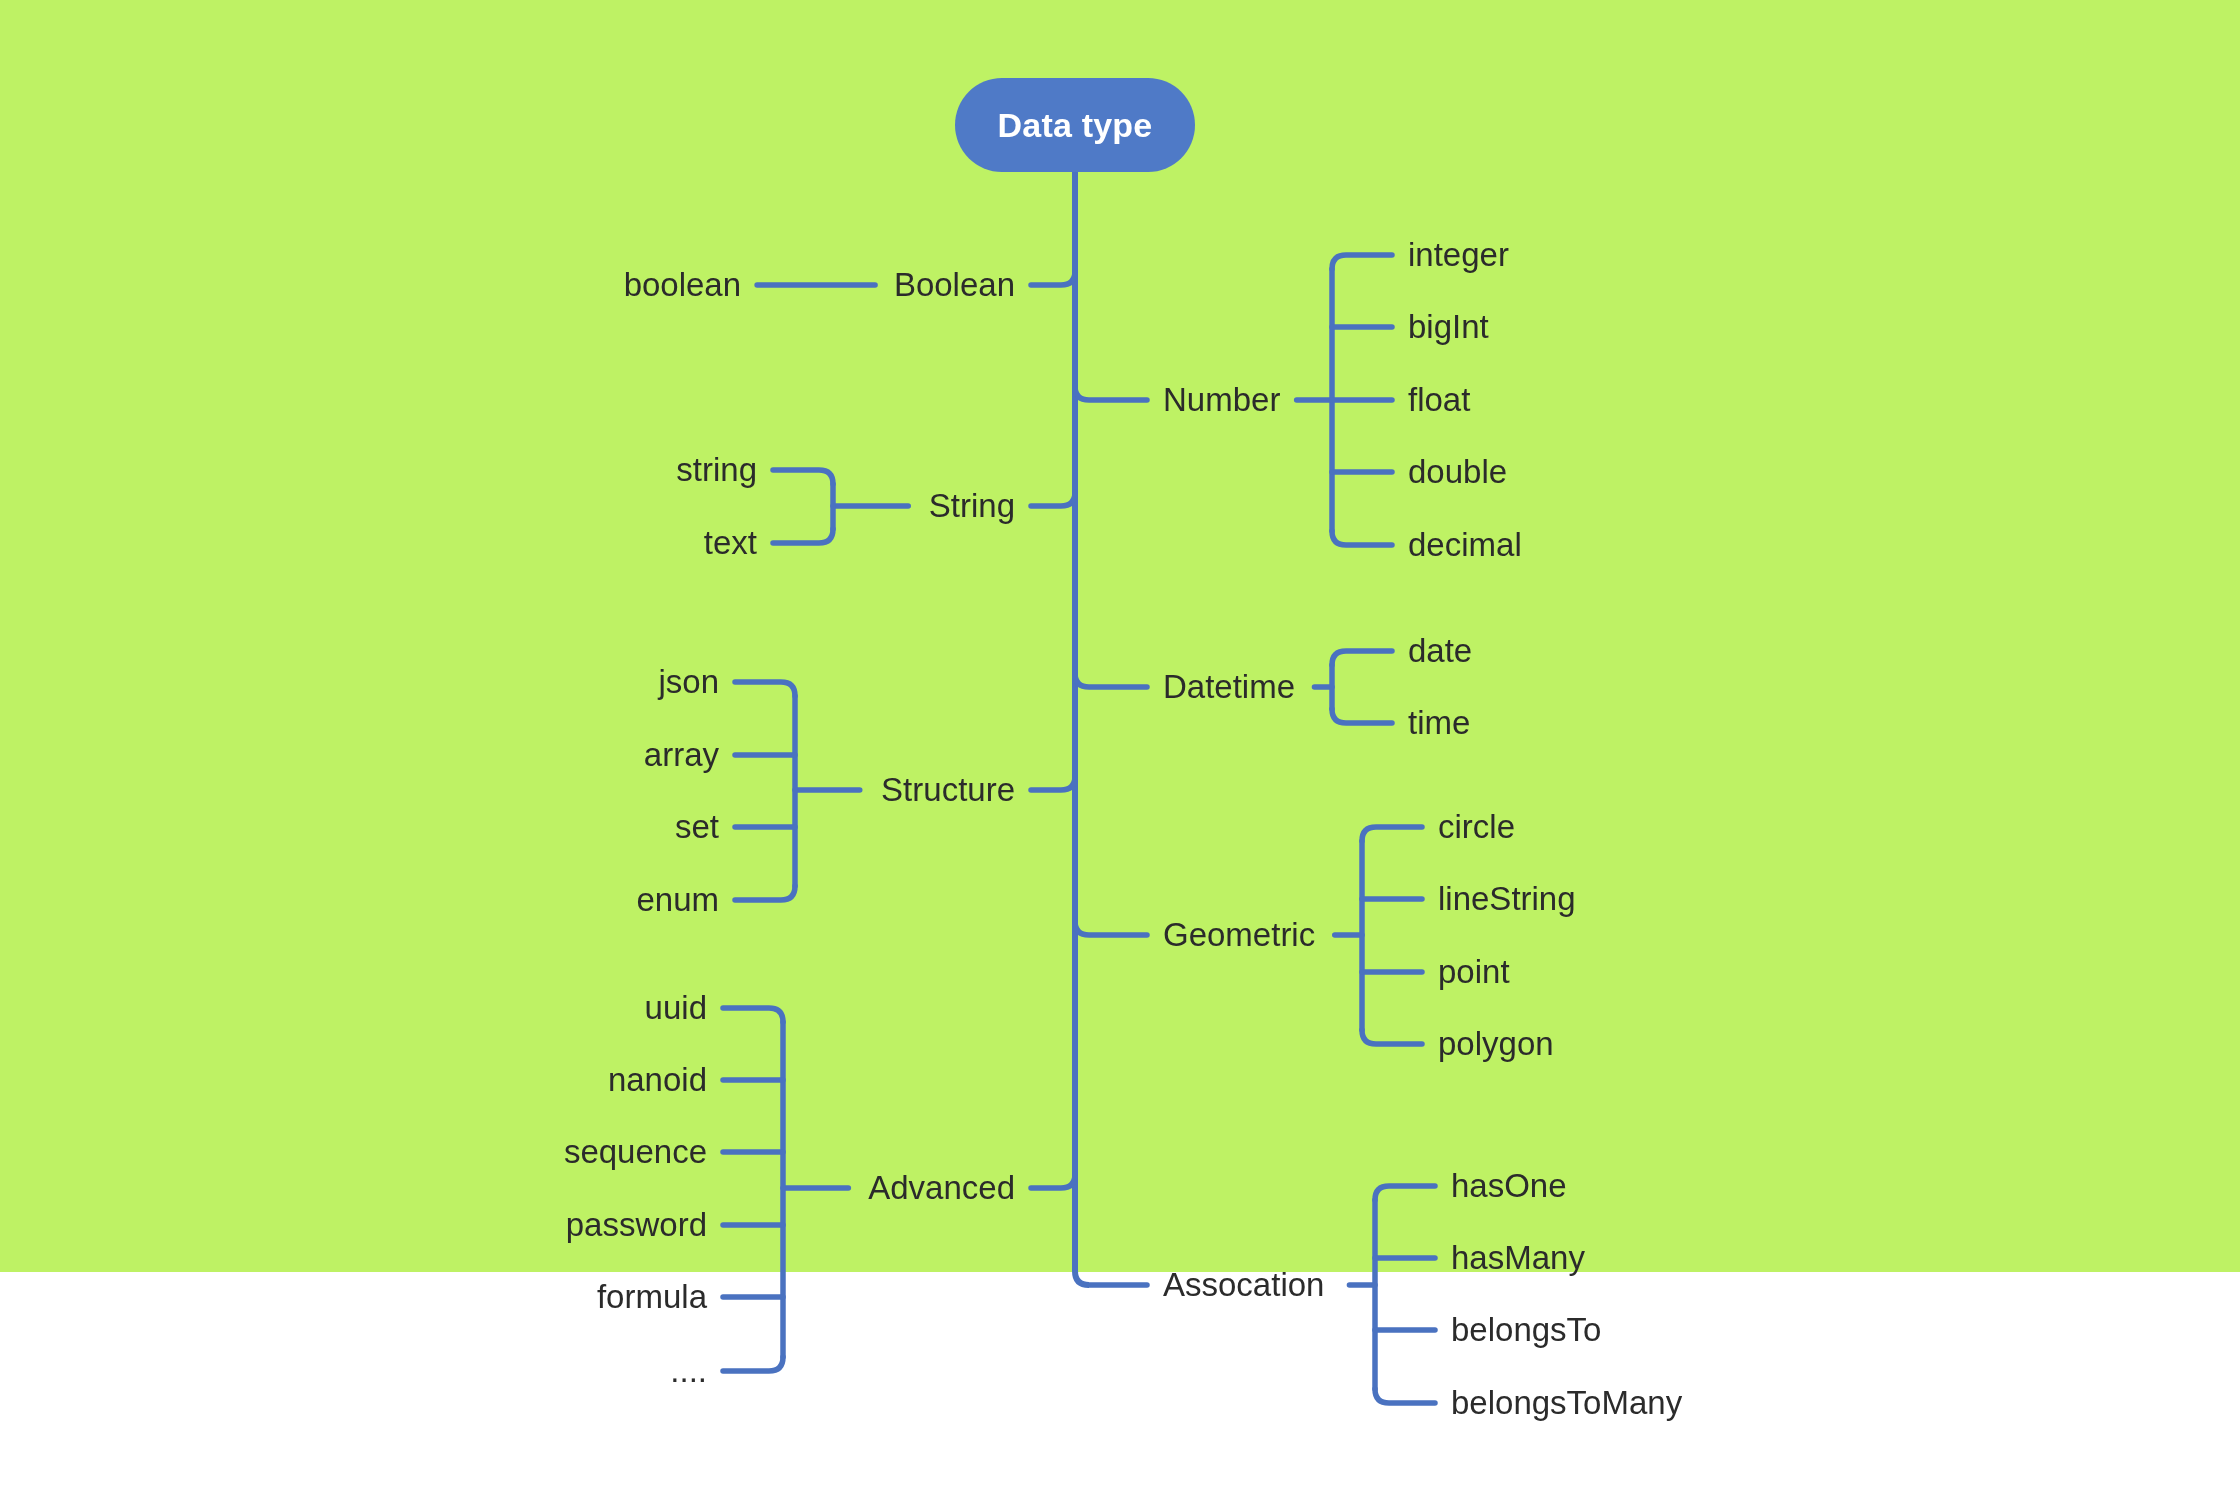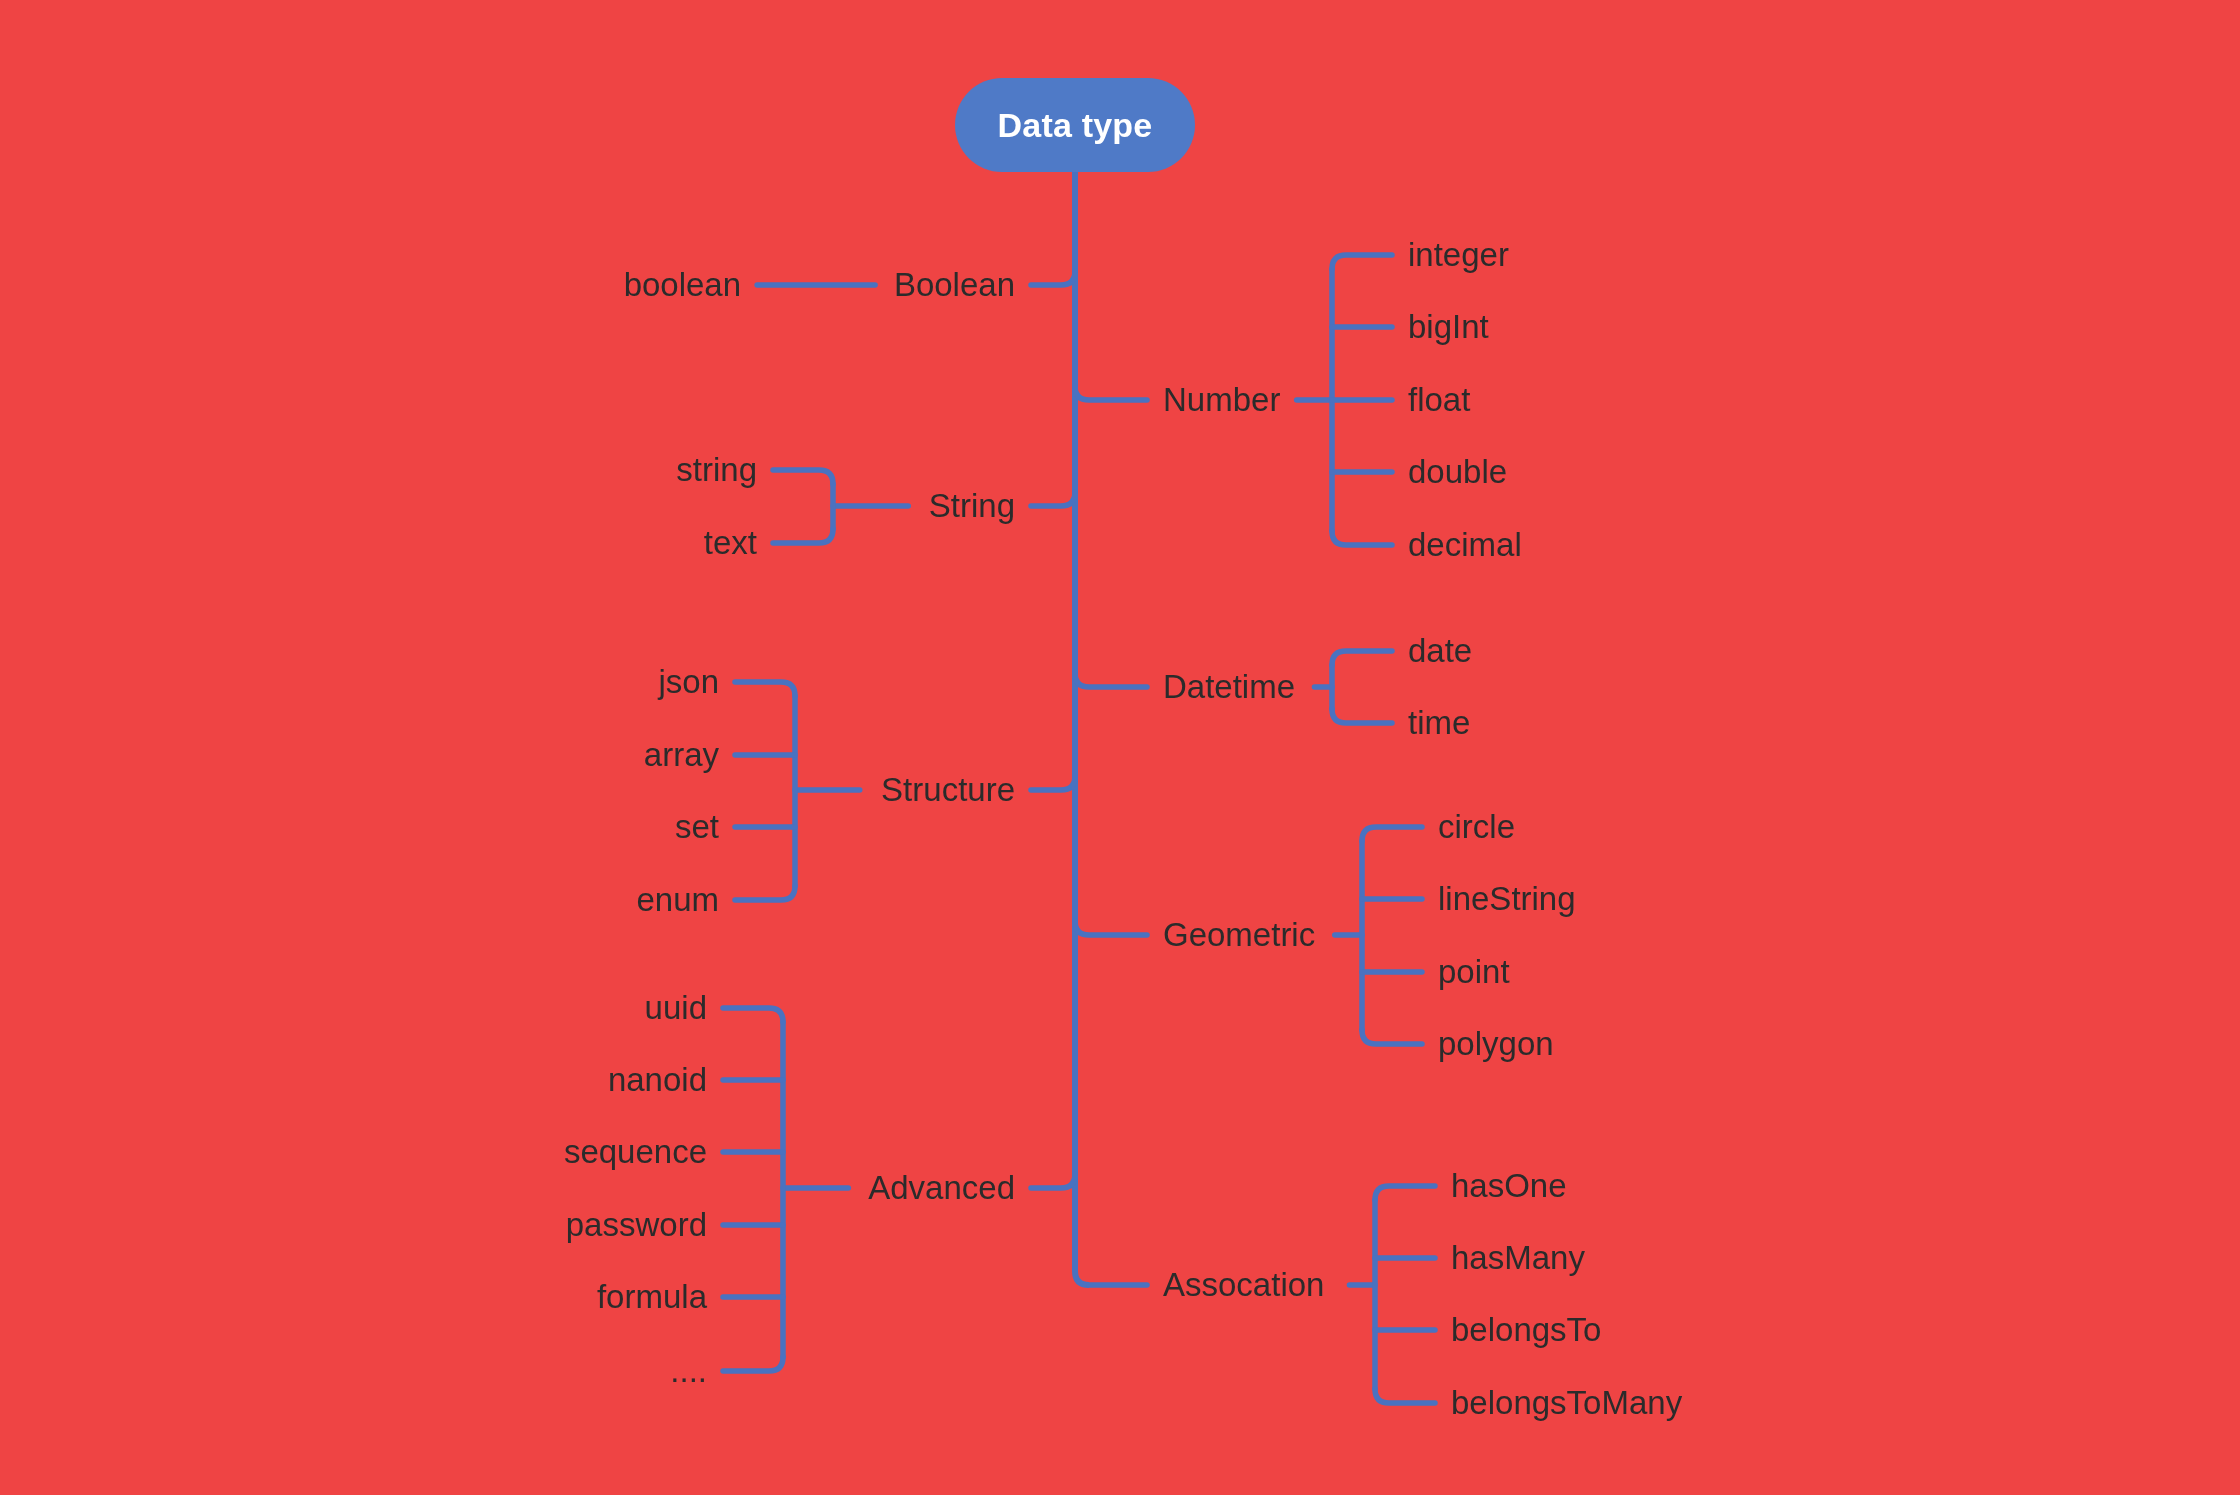--- a/index.html
+++ b/index.html
@@ -10,22 +10,22 @@
   }
   body {
     width: 2240px;
     height: 1512px;
     overflow: hidden;
     font-family: "Liberation Sans", sans-serif;
   }
   #diagram-root {
     position: relative;
     width: 2240px;
-    height: 1495px;
-    background: #ef4444;
+    height: 1272px;
+    background: #bef264;
   }
   svg.mindmap {
     display: block;
     width: 2240px;
     height: 1512px;
   }
   .link {
     fill: none;
     stroke: #4a72c0;
     stroke-width: 5.5;

